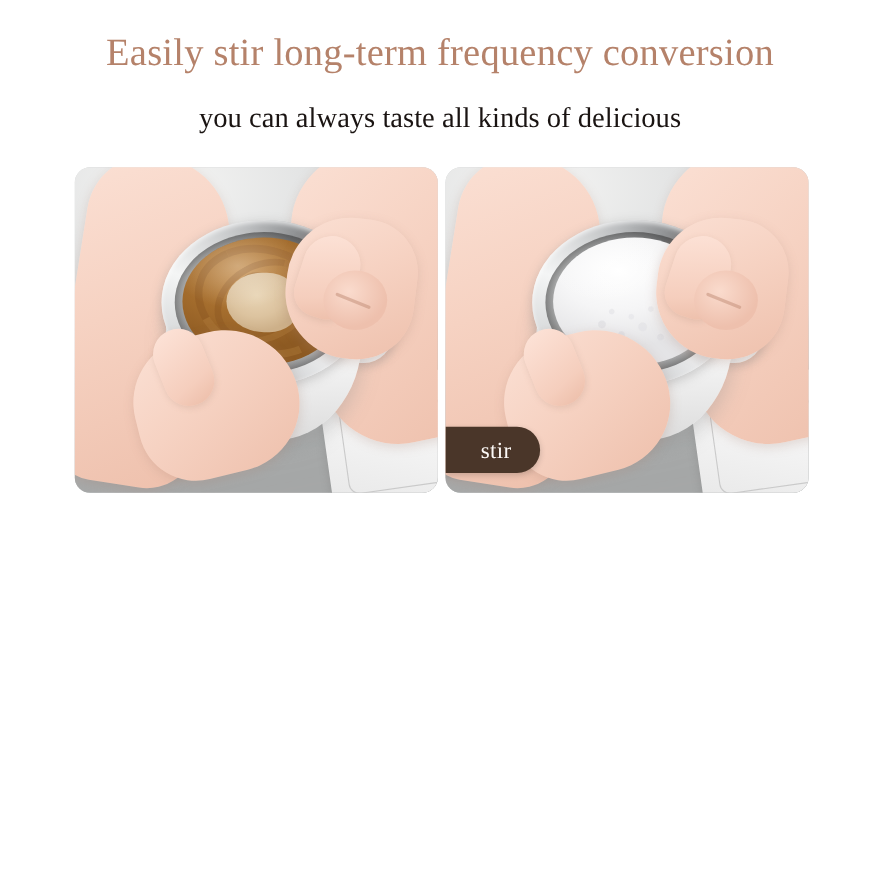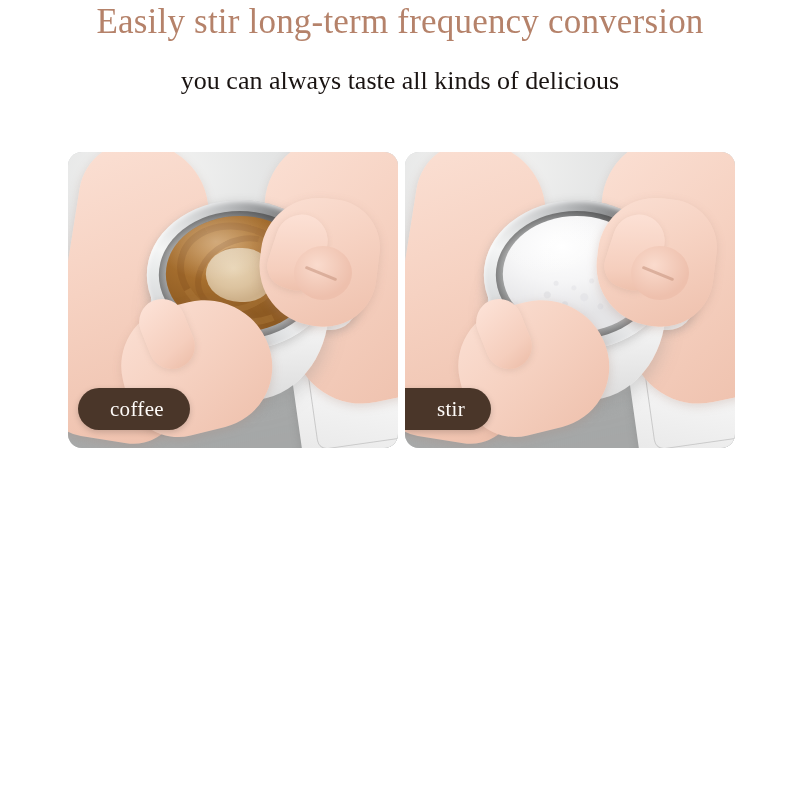--- a/index.html
+++ b/index.html
@@ -16,20 +16,21 @@
   .page {
     position: relative;
     width: 800px;
     height: 800px;
     background: #ffffff;
   }
 
   
   .header {
     width: 100%;
+    padding-top: 26px;
     text-align: center;
   }
 
   .headline {
     font-family: "Liberation Serif", "DejaVu Serif", serif;
     font-size: 35px;
     font-weight: 400;
     letter-spacing: 0.2px;
     color: #b5826a;
     line-height: 1.25;
@@ -379,21 +380,20 @@
           </div>
         </div>
 
         <div class="arm palm-left"></div>
         <div class="thumb thumb-left"></div>
         <div class="arm palm-right"></div>
         <div class="thumb thumb-right"></div>
         <div class="knuckle"></div>
         <div class="finger-shadow"></div>
       </div>
-      <div class="label-pill">coffee</div>
     </div>
 
     <div class="panel">
       <div class="scene">
         <div class="desk-shade"></div>
         <div class="device"></div>
 
         <div class="arm arm-left"></div>
         <div class="arm arm-right"></div>
 

